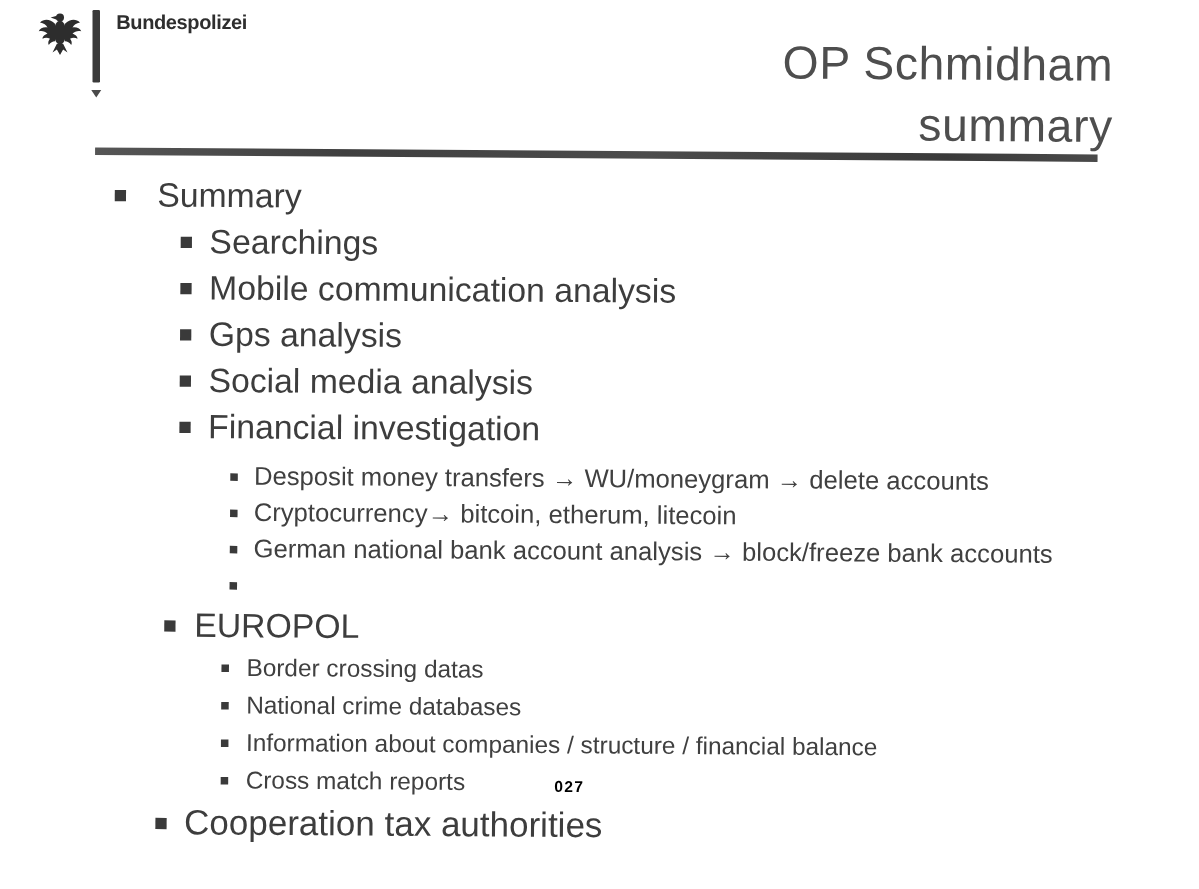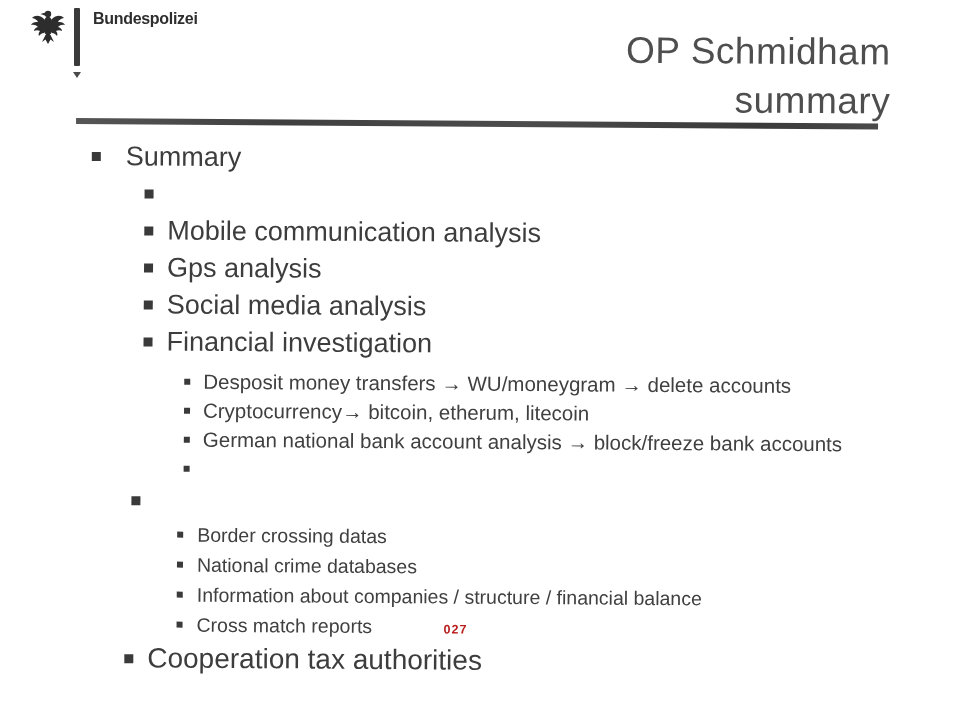--- a/index.html
+++ b/index.html
@@ -32,21 +32,21 @@
   .l2{height:37px;font-size:27px;padding-left:145px;}
   .l2 .bullet{width:9px;height:9px;margin-right:14px;}
   .l3{height:29px;font-size:20.5px;padding-left:186px;color:#404040;}
   .l3 .bullet{width:6px;height:6px;margin-right:13px;}
   .l3b{height:30px;font-size:19.5px;padding-left:180px;color:#404040;}
   .l3b .bullet{width:6px;height:6px;margin-right:14px;}
   .first-sub{margin-top:6px;}
   .europol{padding-left:134px;}
   .europol .bullet{margin-right:15px;}
   .coop{padding-left:128px;height:38px;font-size:28px;}
-  .stamp{position:absolute;left:447px;top:620px;font-size:12.5px;font-weight:bold;letter-spacing:1px;color:#b91c1c;text-align:right;}
+  .stamp{position:absolute;left:447px;top:620px;font-size:12.5px;font-weight:bold;letter-spacing:1px;color:#000000;text-align:right;}
 </style>
 </head>
 <body>
 
 <div class="logo">
   <svg class="eagle" viewBox="0 0 34 36" aria-hidden="true">
     <g fill="#2d2d2d">
       <circle cx="17" cy="6" r="3.2"></circle>
       <polygon points="14.5,4.5 9.5,6 14.5,7.8"></polygon>
       <ellipse cx="17" cy="18" rx="5" ry="9.5"></ellipse>
@@ -73,20 +73,21 @@
 
   <div class="content">
 
     <div class="li l1">
       <span class="bullet"></span>
       <span>Summary</span>
     </div>
 
     <div class="li l2">
       <span class="bullet"></span>
+      <span>Searchings</span>
     </div>
 
     <div class="li l2">
       <span class="bullet"></span>
       <span>Mobile communication analysis</span>
     </div>
 
     <div class="li l2">
       <span class="bullet"></span>
       <span>Gps analysis</span>
@@ -116,20 +117,21 @@
       <span class="bullet"></span>
       <span>German national bank account analysis → block/freeze bank accounts</span>
     </div>
 
     <div class="li l3">
       <span class="bullet"></span>
     </div>
 
     <div class="li l2 europol">
       <span class="bullet"></span>
+      <span>EUROPOL</span>
     </div>
 
     <div class="li l3b">
       <span class="bullet"></span>
       <span>Border crossing datas</span>
     </div>
 
     <div class="li l3b">
       <span class="bullet"></span>
       <span>National crime databases</span>

